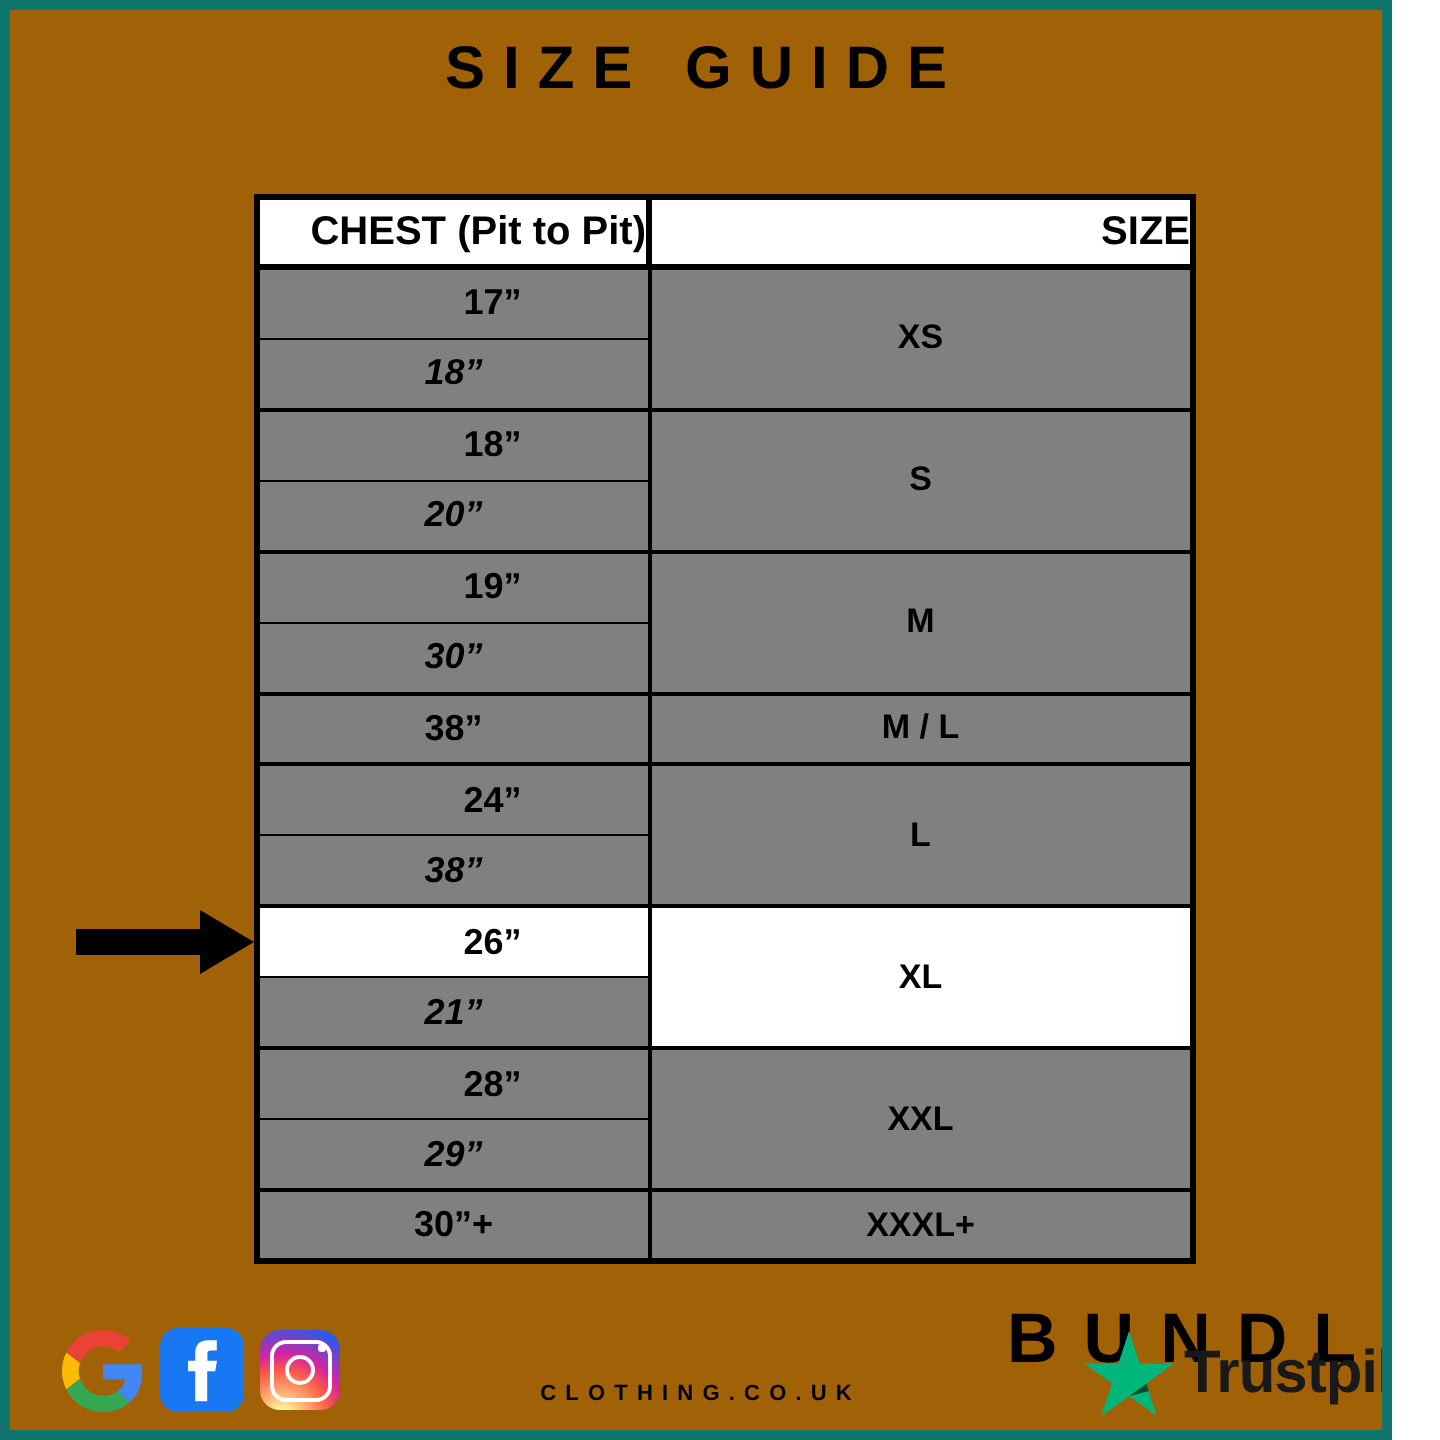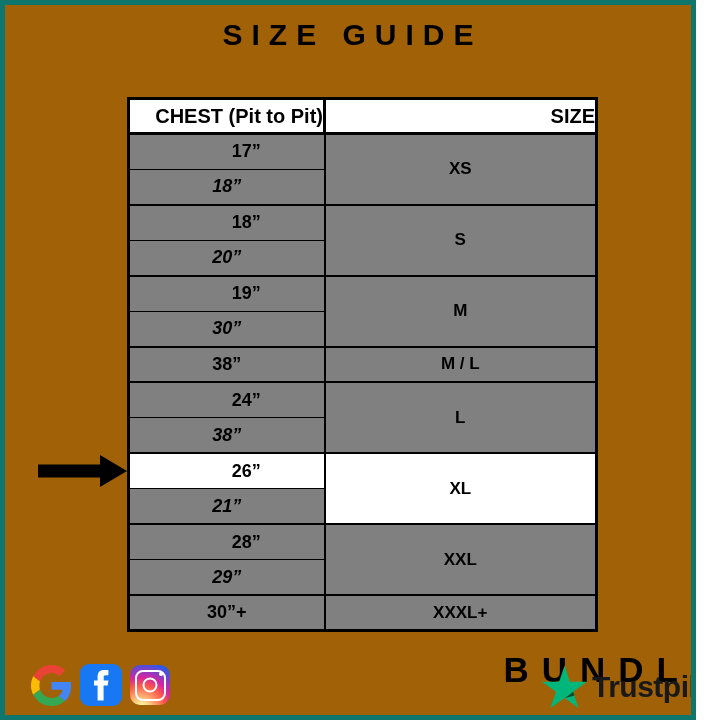--- a/index.html
+++ b/index.html
@@ -164,20 +164,21 @@
     </div>
     <div class="ig-badge">
       <div class="ig-frame"></div>
       <div class="ig-lens"></div>
       <div class="ig-dot"></div>
     </div>
   </div>
 
   <div class="brand">
     <div class="brand-name">BUNDL</div>
+    <div class="brand-domain">CLOTHING.CO.UK</div>
   </div>
 
   <div class="trustpilot">
     <svg width="45" height="44" viewBox="0 0 46.1 45">
       <path fill="#00b67a" d="M46.1 17.1H28.5L23.1.4l-5.5 16.7L0 17 14.3 27.4 8.8 44.1l14.3-10.3 14.2 10.3-5.4-16.7 14.2-10.3z"></path>
       <path fill="#005128" d="M33.2 31.2l-1.2-3.8-8.9 6.5z"></path>
     </svg>
     <span class="tp-label">Trustpilot</span>
   </div>
 

